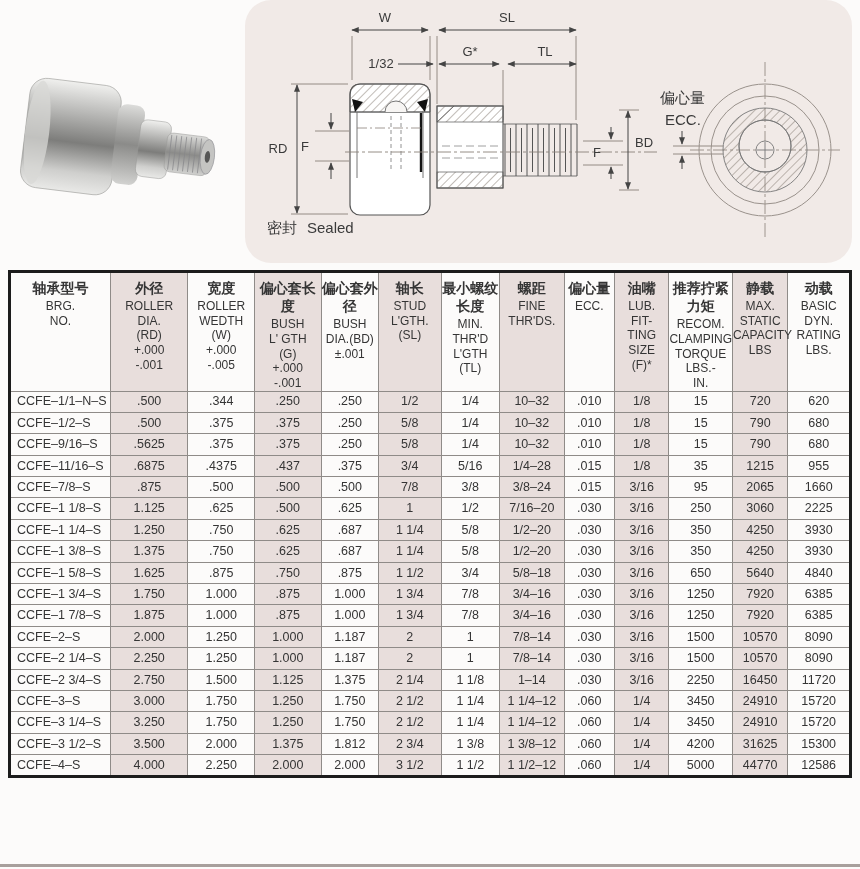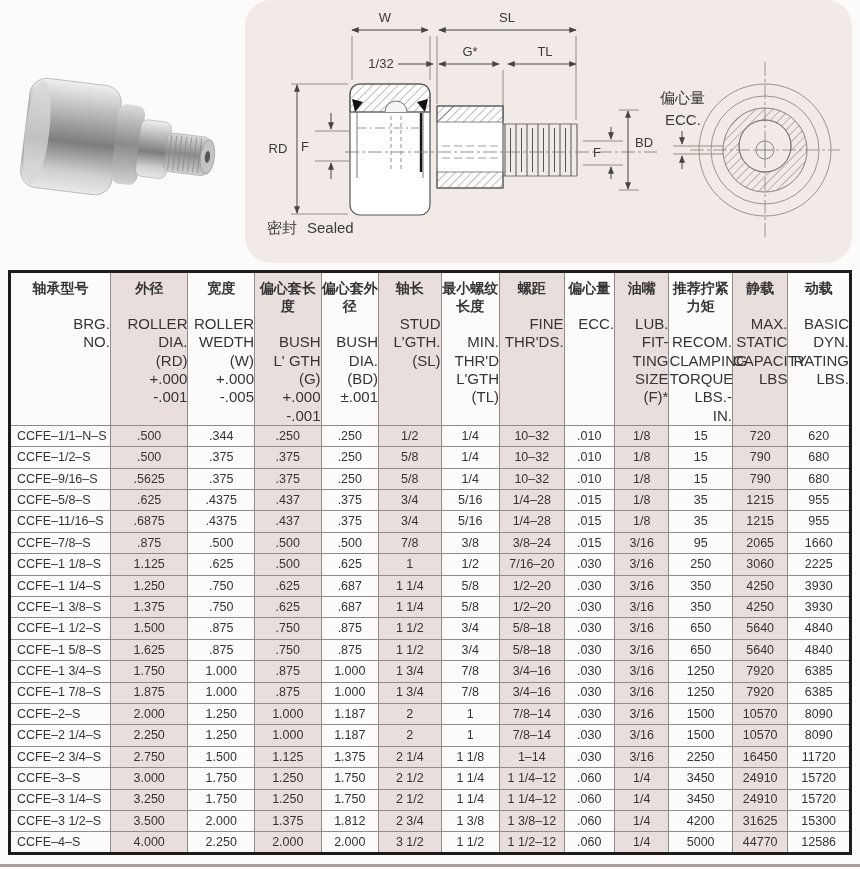--- a/index.html
+++ b/index.html
@@ -16,21 +16,21 @@
   .dwg text{fill:#3a3a3a;font-family:"Liberation Sans","DejaVu Sans",sans-serif;}
   .dim{font-size:13px;}
   .cnlabel{font-size:15px;}
   table.spec{position:absolute;left:8px;top:270px;width:844px;border-collapse:collapse;
              table-layout:fixed;border:3px solid var(--frame);}
   .spec th,.spec td{border:1px solid var(--grid);padding:0;color:#353535;}
   .spec th:nth-child(2n),.spec td:nth-child(2n){background:var(--shade);}
   .spec thead tr{height:95px;}
   .spec th{vertical-align:top;padding-top:6px;font-weight:normal;}
   .h-cn{font-size:14px;font-weight:bold;line-height:1.3;}
-  .h-en{font-size:15px;line-height:1.22;margin-top:18px;text-align:right;}
+  .h-en{font-size:12px;line-height:1.22;margin-top:2px;}
   .spec tbody tr{height:21.4px;}
   .spec td{font-size:12.5px;text-align:center;line-height:1;}
   .spec td:first-child{text-align:left;padding-left:6px;}
   .footer-line{position:absolute;left:0;top:864px;width:860px;height:3px;background:var(--footer);}
 </style>
 </head>
 <body>
 
 <div class="page">
 
@@ -262,35 +262,20 @@
           <td>5/8</td>
           <td>1/4</td>
           <td>10–32</td>
           <td>.010</td>
           <td>1/8</td>
           <td>15</td>
           <td>790</td>
           <td>680</td>
         </tr>
         <tr>
-          <td>CCFE–5/8–S</td>
-          <td>.625</td>
-          <td>.4375</td>
-          <td>.437</td>
-          <td>.375</td>
-          <td>3/4</td>
-          <td>5/16</td>
-          <td>1/4–28</td>
-          <td>.015</td>
-          <td>1/8</td>
-          <td>35</td>
-          <td>1215</td>
-          <td>955</td>
-        </tr>
-        <tr>
           <td>CCFE–11/16–S</td>
           <td>.6875</td>
           <td>.4375</td>
           <td>.437</td>
           <td>.375</td>
           <td>3/4</td>
           <td>5/16</td>
           <td>1/4–28</td>
           <td>.015</td>
           <td>1/8</td>
@@ -352,35 +337,20 @@
           <td>1 1/4</td>
           <td>5/8</td>
           <td>1/2–20</td>
           <td>.030</td>
           <td>3/16</td>
           <td>350</td>
           <td>4250</td>
           <td>3930</td>
         </tr>
         <tr>
-          <td>CCFE–1 1/2–S</td>
-          <td>1.500</td>
-          <td>.875</td>
-          <td>.750</td>
-          <td>.875</td>
-          <td>1 1/2</td>
-          <td>3/4</td>
-          <td>5/8–18</td>
-          <td>.030</td>
-          <td>3/16</td>
-          <td>650</td>
-          <td>5640</td>
-          <td>4840</td>
-        </tr>
-        <tr>
           <td>CCFE–1 5/8–S</td>
           <td>1.625</td>
           <td>.875</td>
           <td>.750</td>
           <td>.875</td>
           <td>1 1/2</td>
           <td>3/4</td>
           <td>5/8–18</td>
           <td>.030</td>
           <td>3/16</td>

